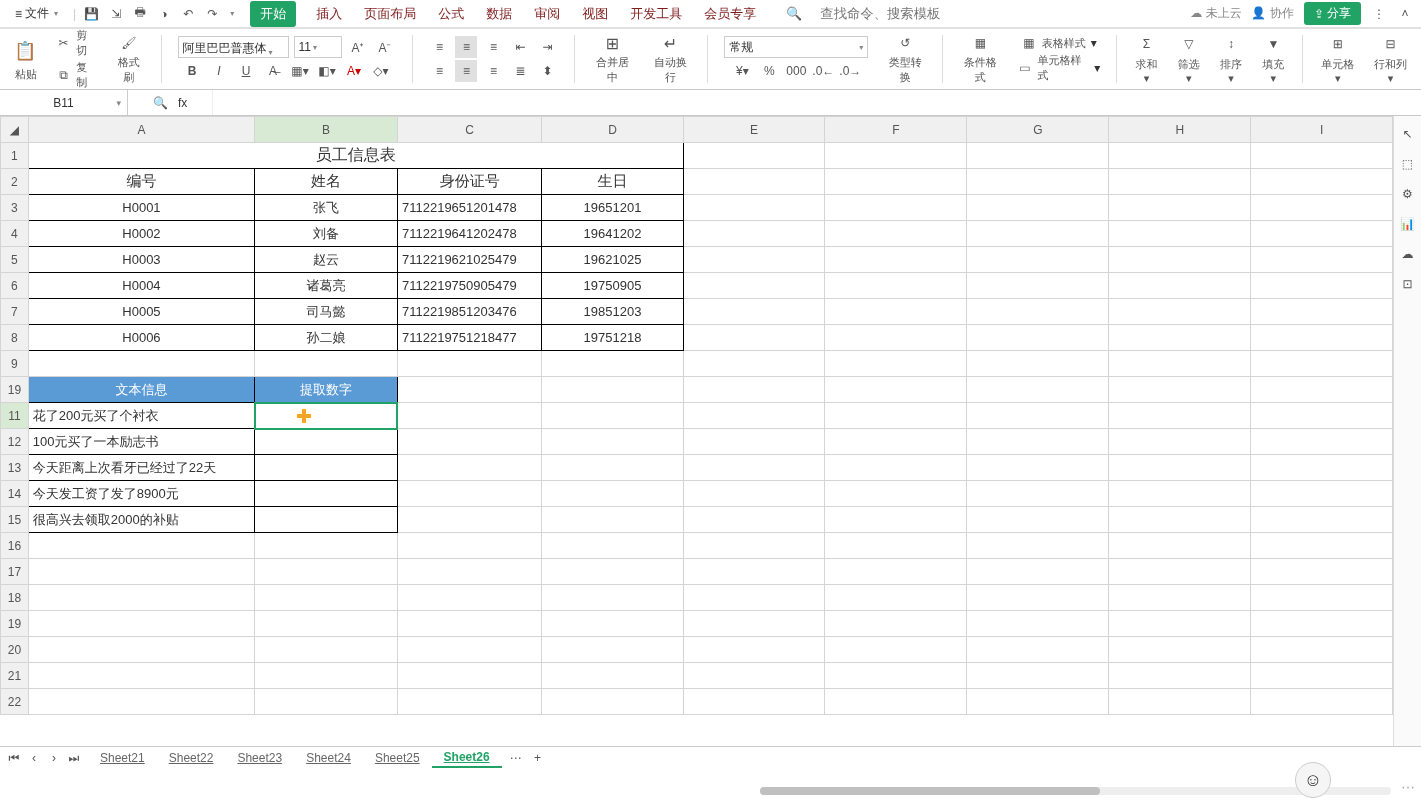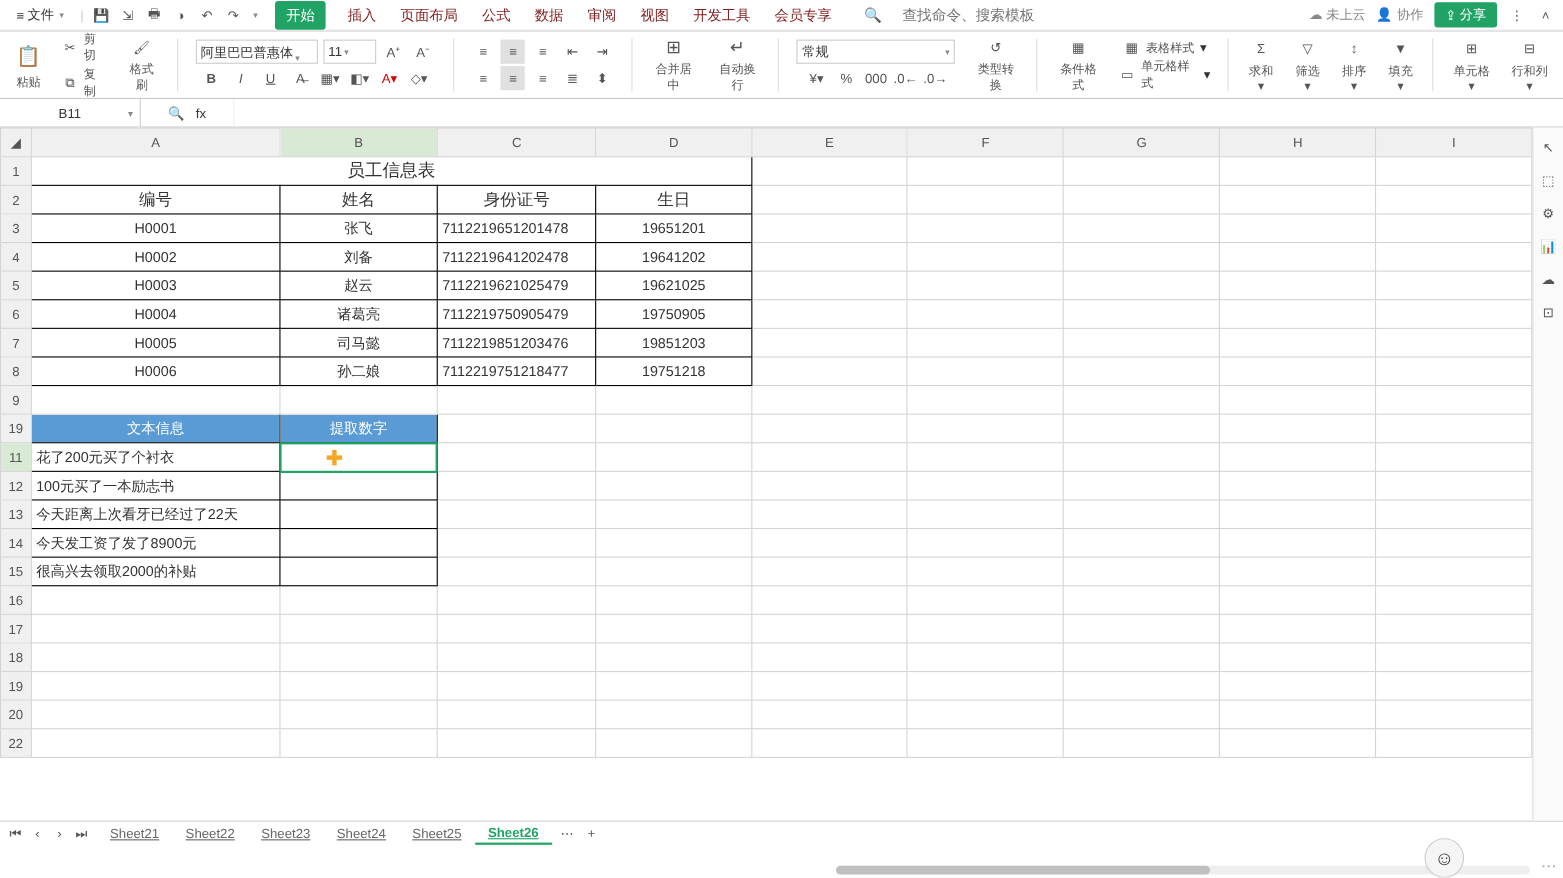--- a/index.html
+++ b/index.html
@@ -495,20 +495,32 @@
             <td></td>
             <td></td>
             <td></td>
             <td></td>
             <td></td>
             <td></td>
             <td></td>
             <td></td>
           </tr>
    <tr>
+            <th class="rowh">21</th>
+            <td></td>
+            <td></td>
+            <td></td>
+            <td></td>
+            <td></td>
+            <td></td>
+            <td></td>
+            <td></td>
+            <td></td>
+          </tr>
+   <tr>
             <th class="rowh">22</th>
             <td></td>
             <td></td>
             <td></td>
             <td></td>
             <td></td>
             <td></td>
             <td></td>
             <td></td>
             <td></td>

